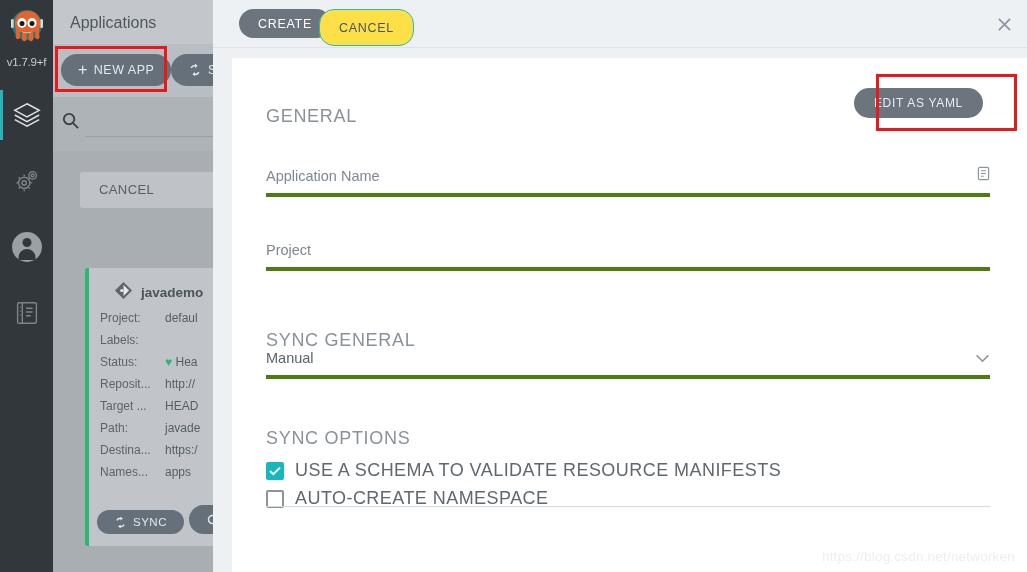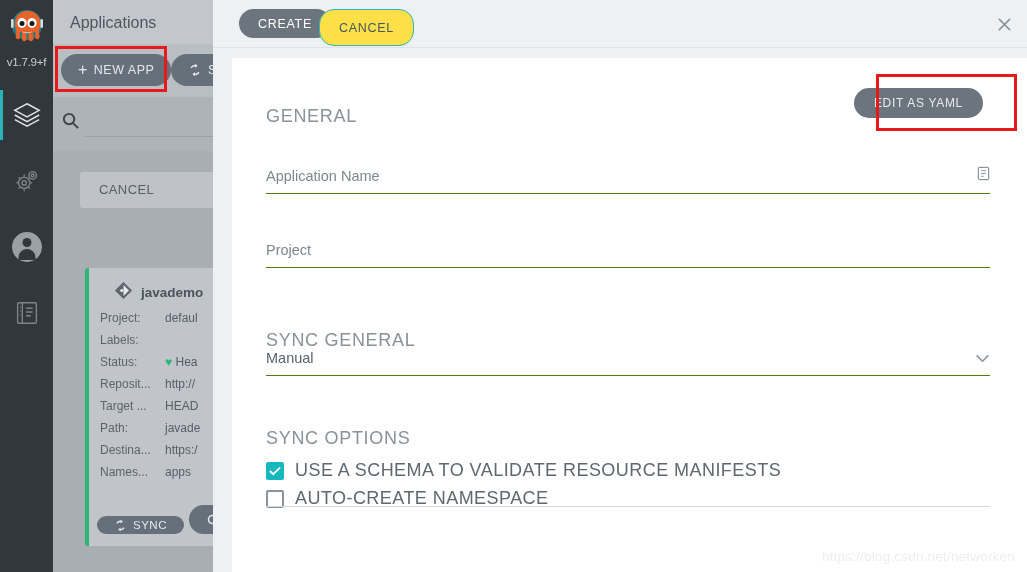--- a/index.html
+++ b/index.html
@@ -105,21 +105,21 @@
     position: absolute; left: 25px; top: 13px;
     display: flex; align-items: flex-end; gap: 8px;
   }
   #card-app-name { font-size: 13.5px; font-weight: bold; color: #4a545d; }
   .card-row {
     position: absolute; left: 11px; font-size: 12px; color: #5b646c;
     white-space: nowrap;
   }
   .card-row .k { display: inline-block; width: 65px; }
   .card-row .v { color: #545e67; }
-  #card-btn-sync { position: absolute; left: 8px; bottom: 12px; height: 18px; font-size: 11.5px; }
+  #card-btn-sync { position: absolute; left: 8px; bottom: 12px; height: 24px; font-size: 11.5px; }
   #card-btn-ref { position: absolute; left: 100px; bottom: 12px; height: 29px; font-size: 11.5px; }
   .heart { color: #2bb673; }
 
   
   #modal-shade {
     position: absolute; left: 213px; top: 0; right: 0; bottom: 0;
     background: #eef1f4;
   }
   #modal-head {
     position: absolute; left: 213px; top: 0; right: 0; height: 48px;
@@ -155,21 +155,21 @@
   #red-box-yaml {
     position: absolute; right: 10px; top: 16px; width: 141px; height: 57px;
     border: 3px solid #e8191b; pointer-events: none;
   }
   .sec-label {
     position: absolute; left: 34px; font-size: 18px; color: #8a9299;
     letter-spacing: .7px;
   }
   .field {
     position: absolute; left: 34px; right: 37px;
-    border-bottom: 1px solid #4d7c0f;
+    border-bottom: 4px solid #4d7c0f;
   }
   .field .ph {
     font-size: 14.5px; color: #7e878f; padding-bottom: 9px; display: block;
   }
   .field .val {
     font-size: 14.5px; color: #5a636b; padding-bottom: 9px; display: block;
   }
   .field-ico { position: absolute; right: 0; bottom: 8px; }
   .chk-row {
     position: absolute; left: 34px; display: flex; align-items: center; gap: 11px;

